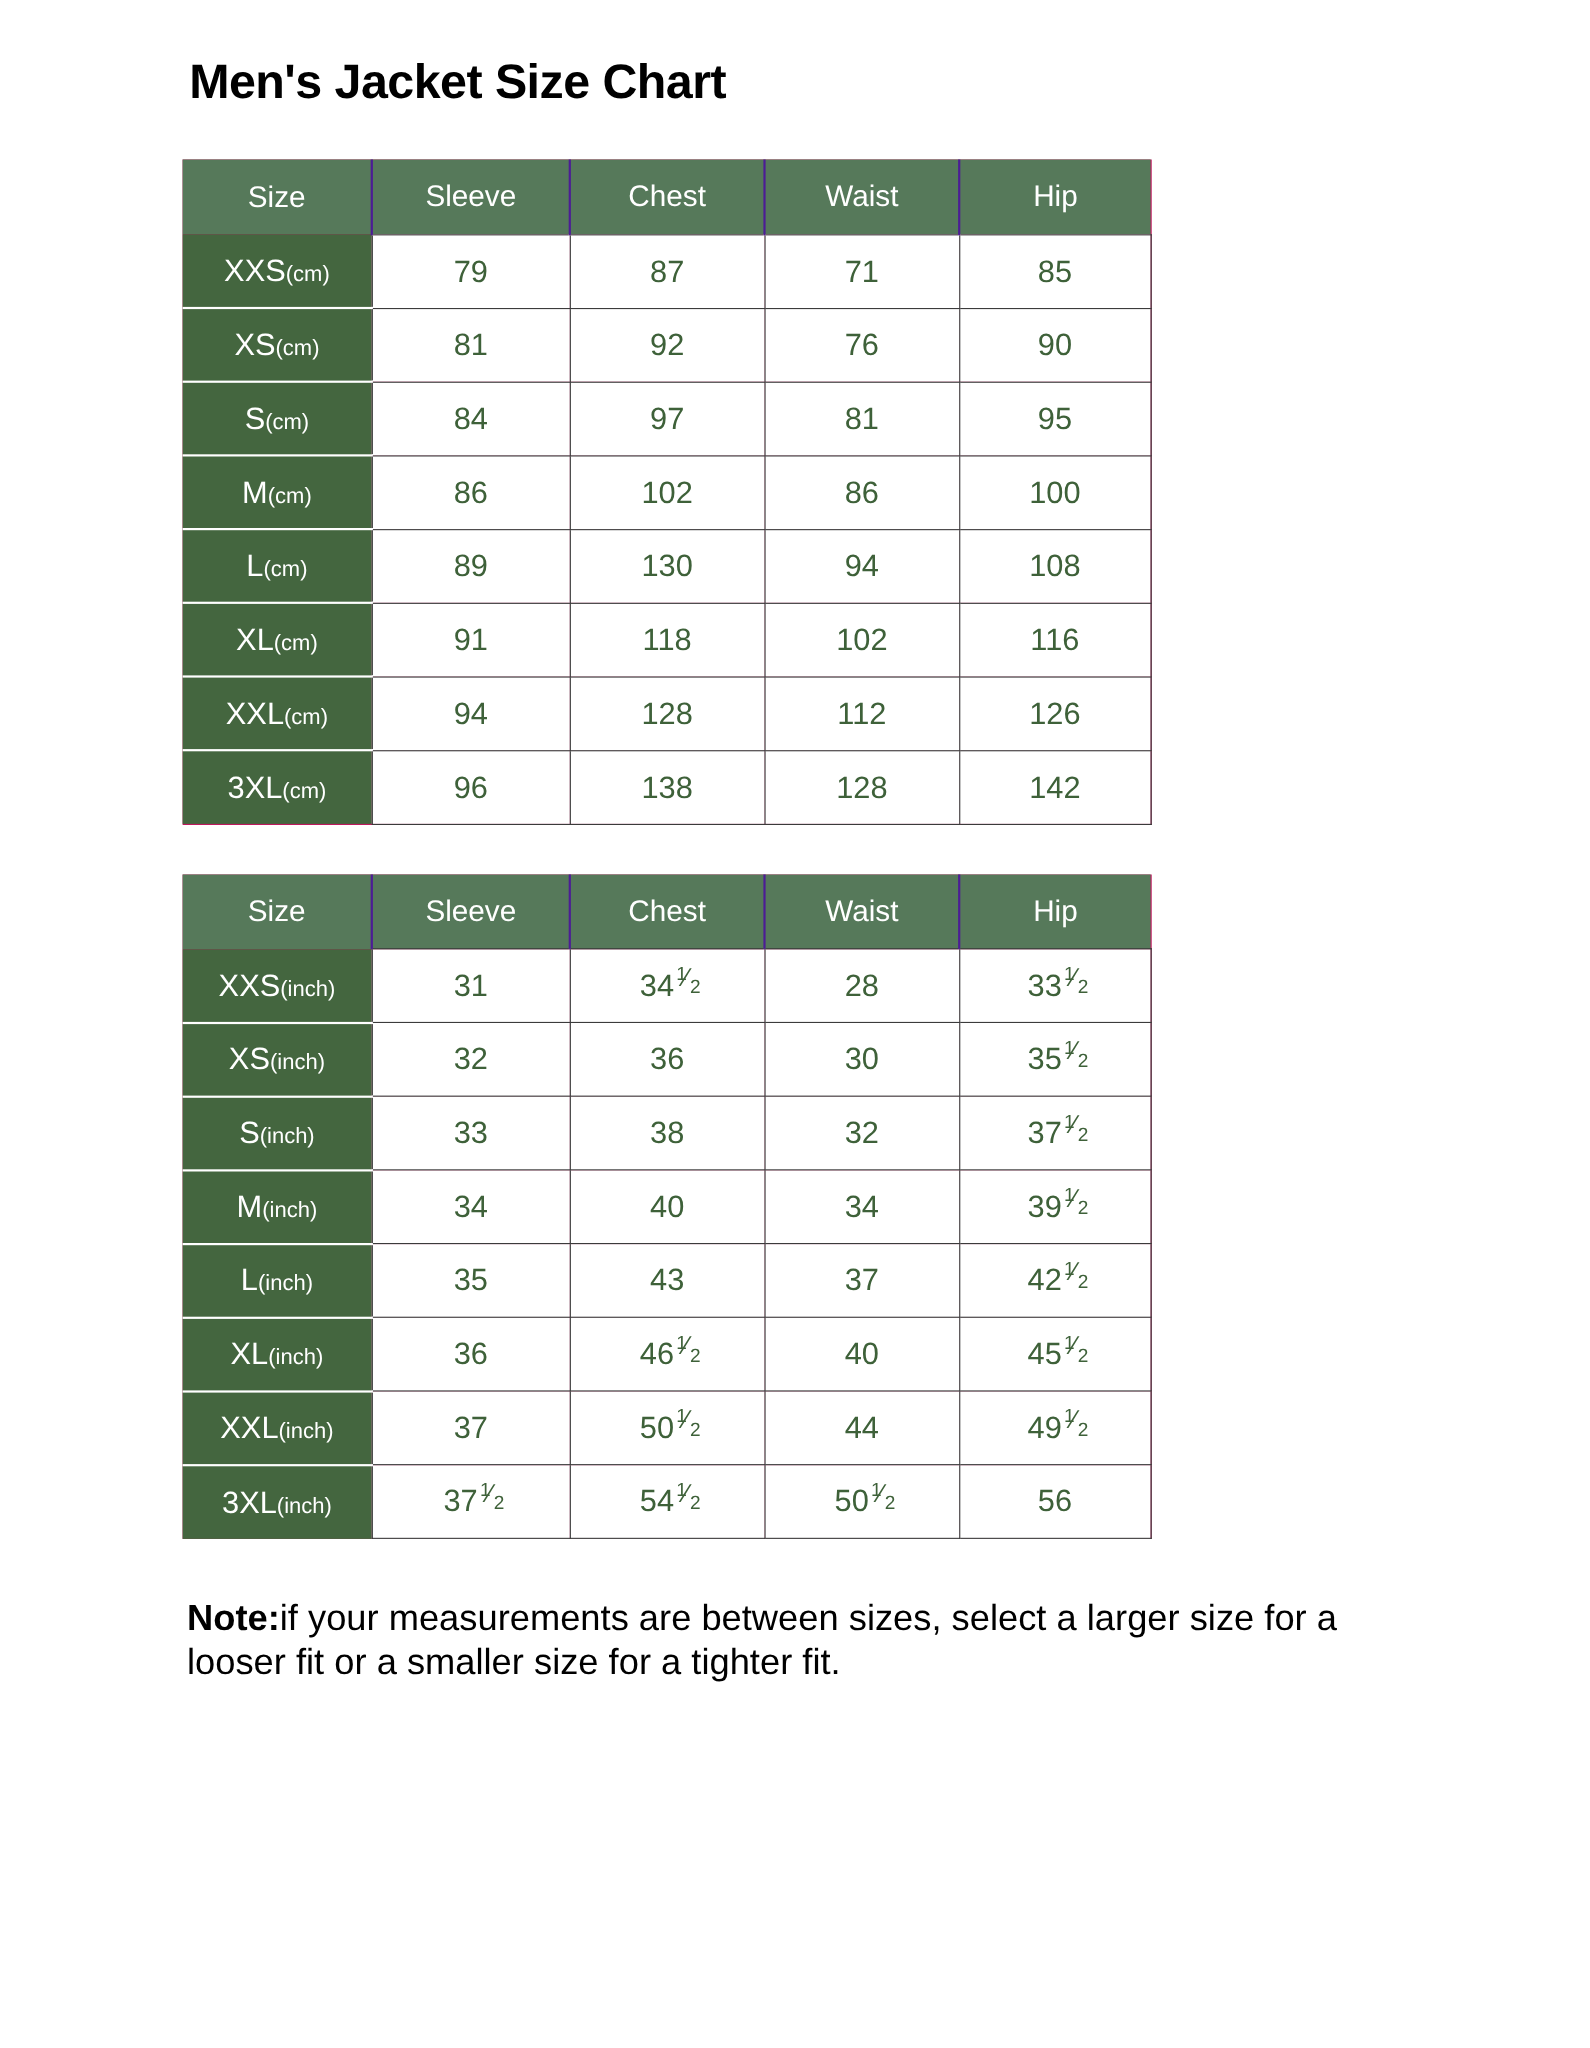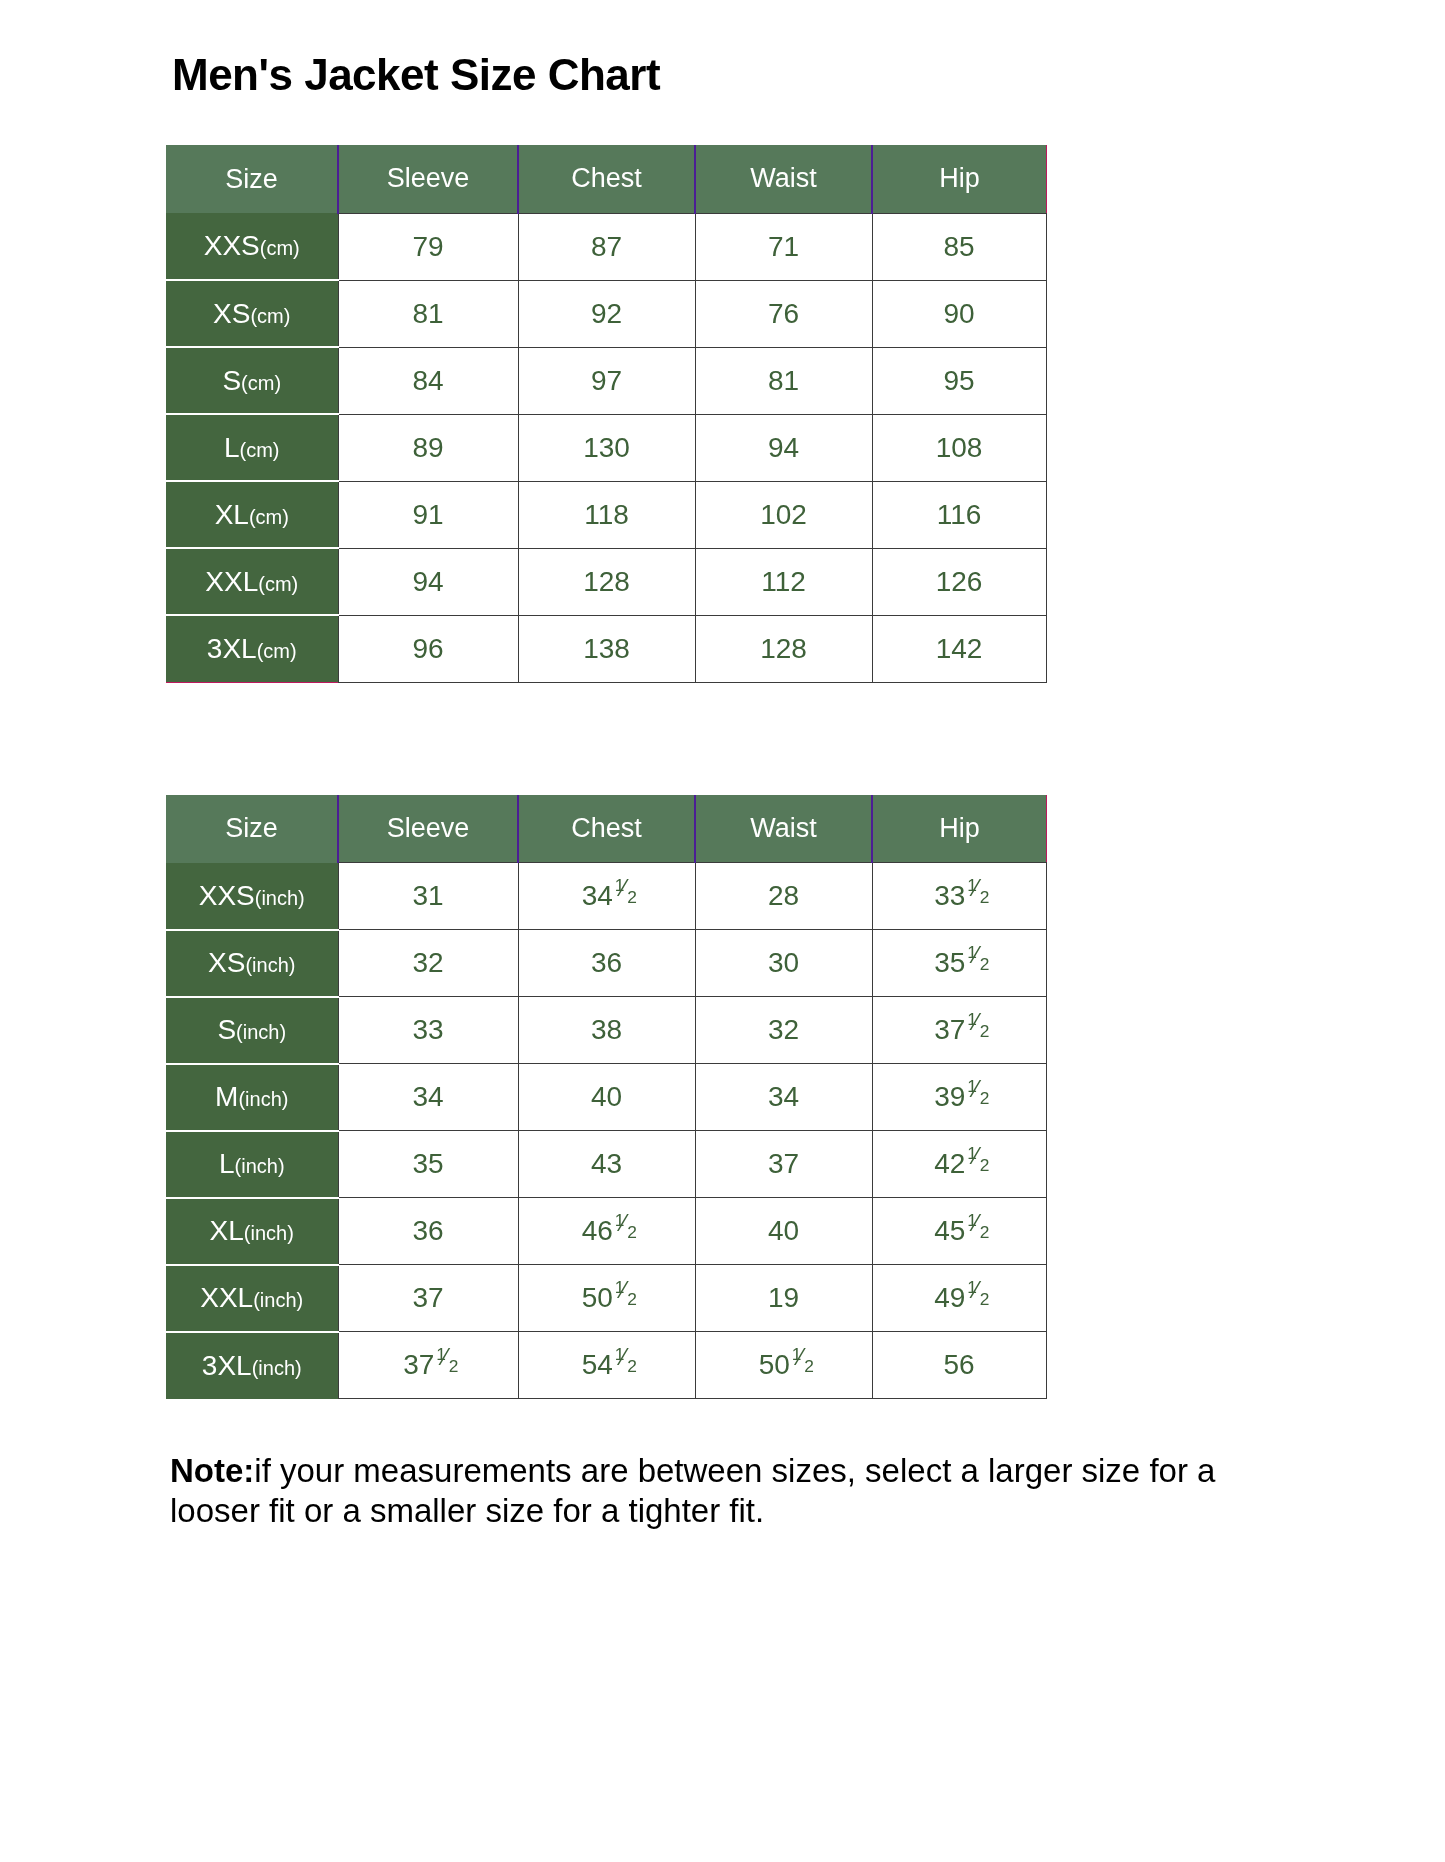--- a/index.html
+++ b/index.html
@@ -148,20 +148,27 @@
             <td>90</td>
           </tr>
           <tr>
             <td class="sizecell">S<span class="unit">(cm)</span></td>
             <td>84</td>
             <td>97</td>
             <td>81</td>
             <td>95</td>
           </tr>
           <tr>
+            <td class="sizecell">M<span class="unit">(cm)</span></td>
+            <td>86</td>
+            <td>102</td>
+            <td>86</td>
+            <td>100</td>
+          </tr>
+          <tr>
             <td class="sizecell">L<span class="unit">(cm)</span></td>
             <td>89</td>
             <td>130</td>
             <td>94</td>
             <td>108</td>
           </tr>
           <tr>
             <td class="sizecell">XL<span class="unit">(cm)</span></td>
             <td>91</td>
             <td>118</td>
@@ -244,21 +251,21 @@
             <td class="sizecell">XL<span class="unit">(inch)</span></td>
             <td>36</td>
             <td>46<span class="frac"><span class="num">1</span><span class="sl">⁄</span><span class="den">2</span></span></td>
             <td>40</td>
             <td>45<span class="frac"><span class="num">1</span><span class="sl">⁄</span><span class="den">2</span></span></td>
           </tr>
           <tr>
             <td class="sizecell">XXL<span class="unit">(inch)</span></td>
             <td>37</td>
             <td>50<span class="frac"><span class="num">1</span><span class="sl">⁄</span><span class="den">2</span></span></td>
-            <td>19</td>
+            <td>44</td>
             <td>49<span class="frac"><span class="num">1</span><span class="sl">⁄</span><span class="den">2</span></span></td>
           </tr>
           <tr>
             <td class="sizecell">3XL<span class="unit">(inch)</span></td>
             <td>37<span class="frac"><span class="num">1</span><span class="sl">⁄</span><span class="den">2</span></span></td>
             <td>54<span class="frac"><span class="num">1</span><span class="sl">⁄</span><span class="den">2</span></span></td>
             <td>50<span class="frac"><span class="num">1</span><span class="sl">⁄</span><span class="den">2</span></span></td>
             <td>56</td>
           </tr>
         </tbody>

